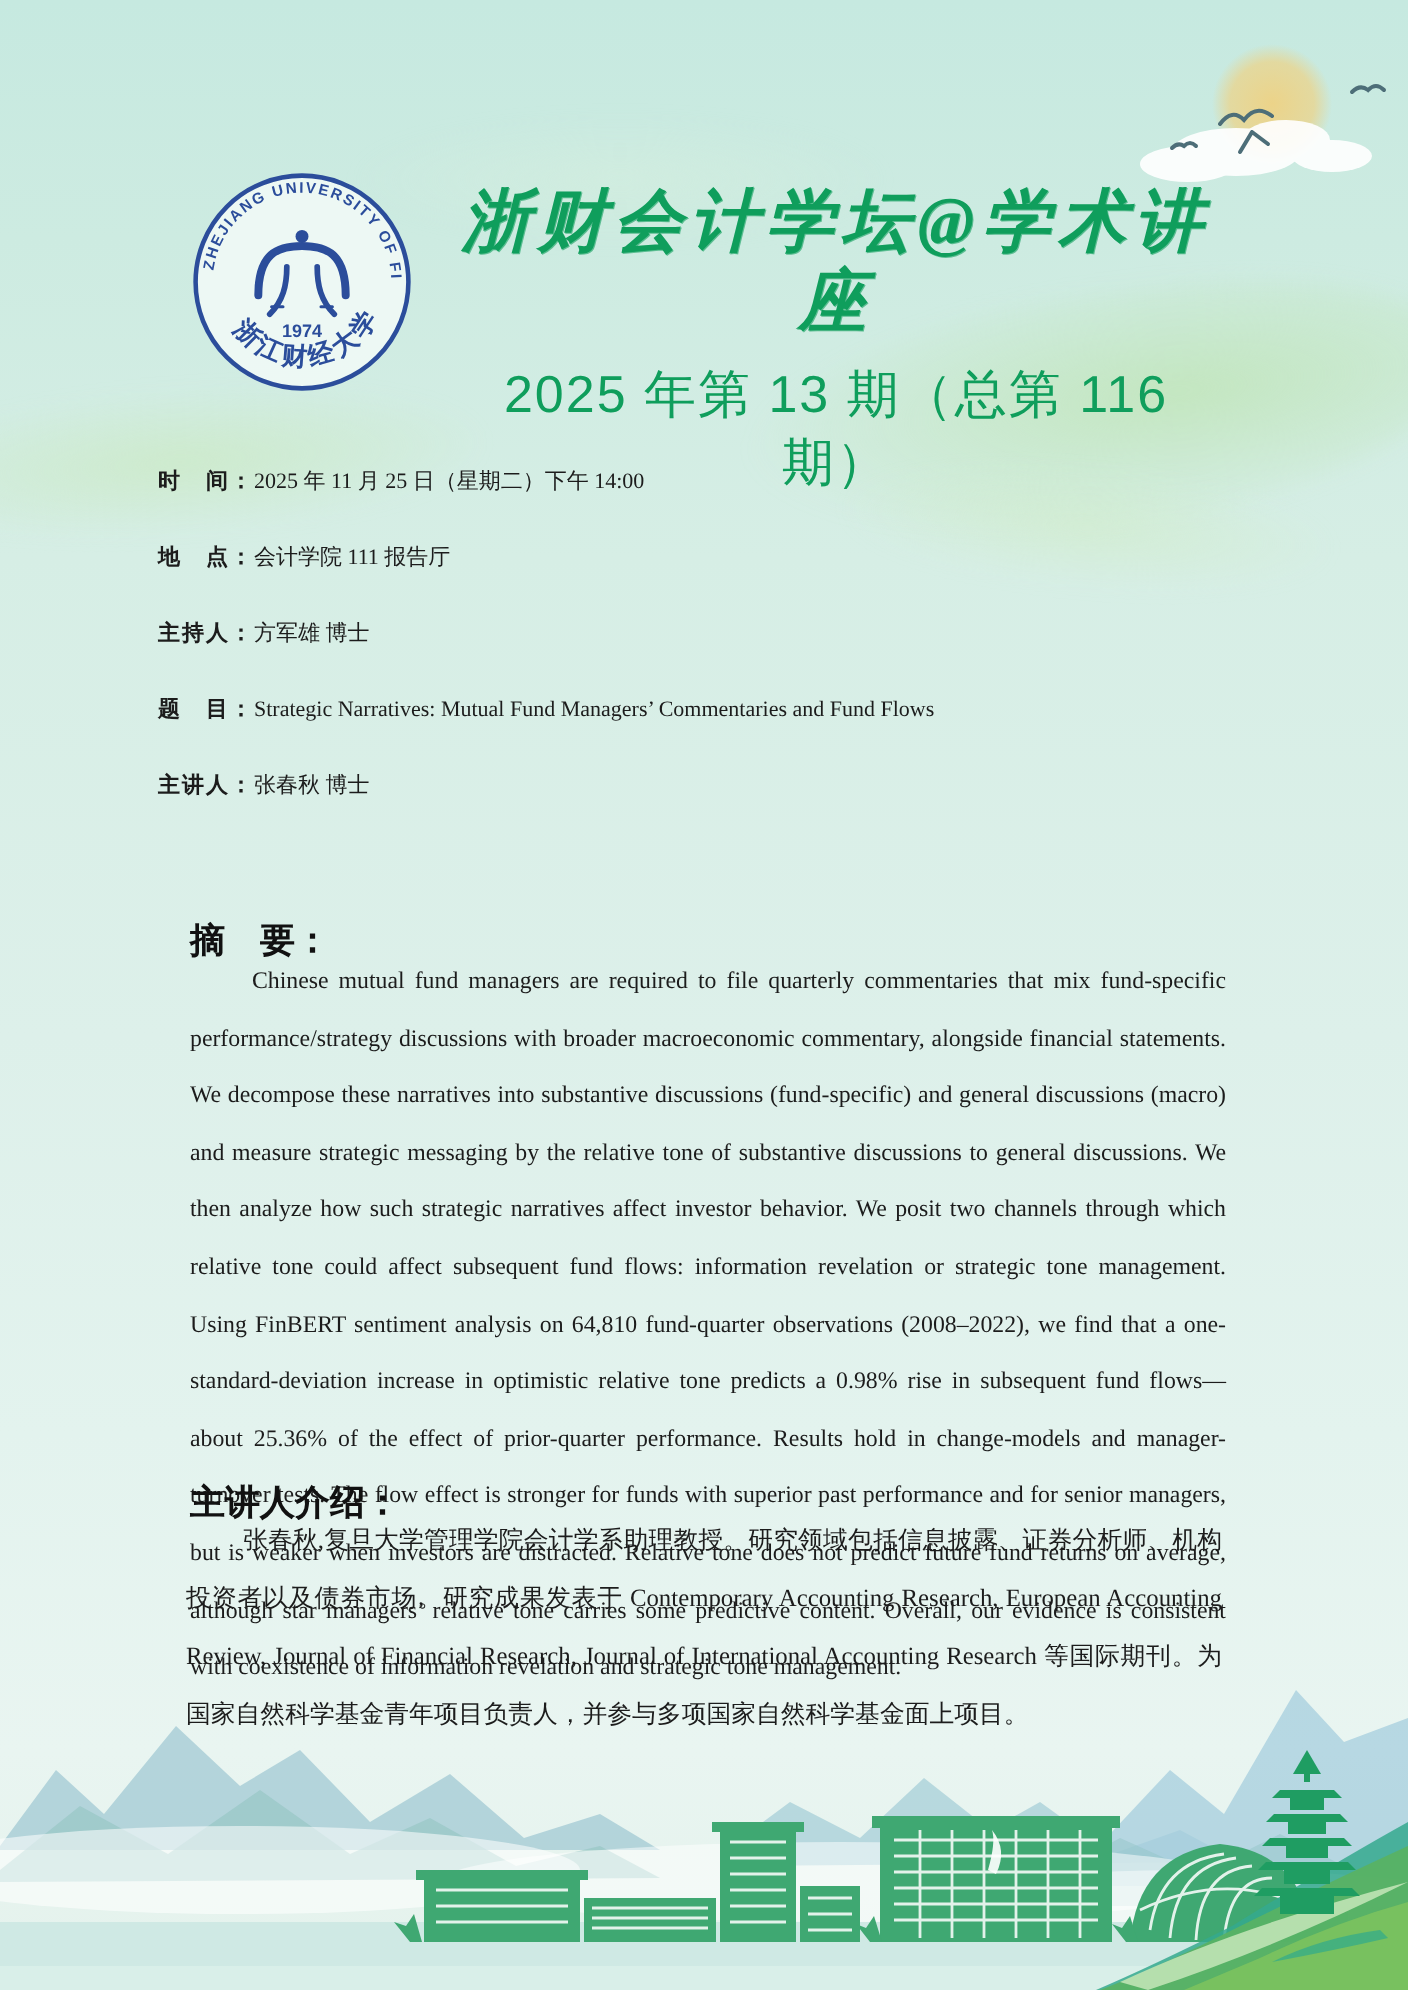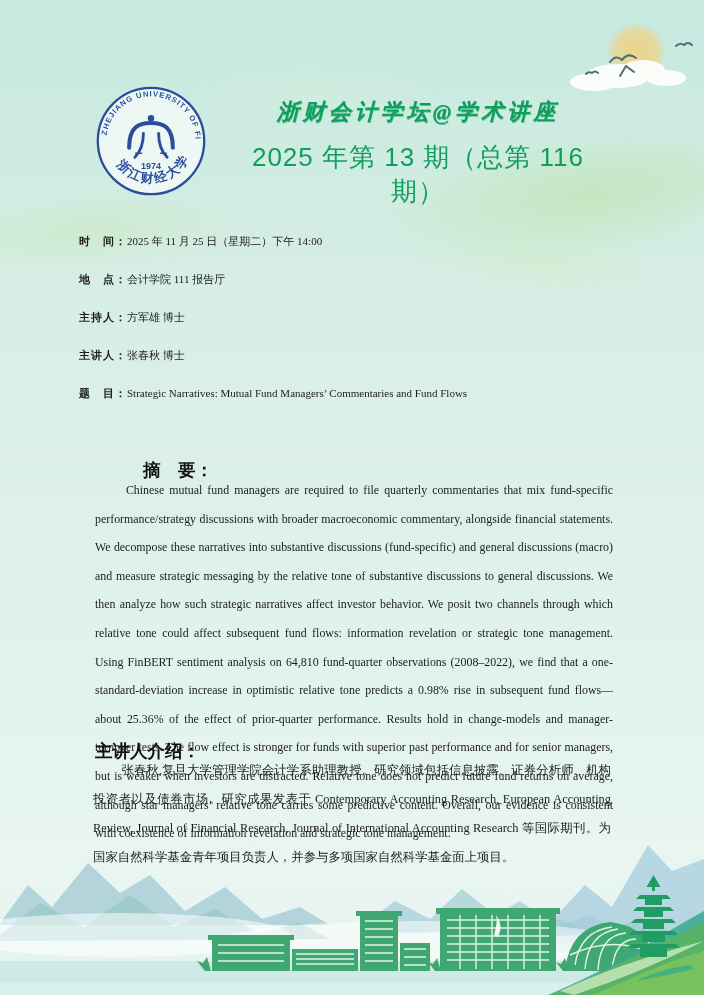--- a/index.html
+++ b/index.html
@@ -18,33 +18,33 @@
        background:radial-gradient(ellipse at 50% 50%,rgba(208,236,196,.5),rgba(208,236,196,0) 75%);transform:rotate(5deg);}
   .sw4{top:60px;left:180px;width:260px;height:60px;border-radius:50%;
        background:radial-gradient(ellipse at 50% 50%,rgba(214,239,222,.5),rgba(214,239,222,0) 75%);}
 
   .sky-deco{position:absolute;top:14px;right:6px;width:200px;height:90px;pointer-events:none;}
 
   .seal{position:absolute;top:84px;left:94px;width:114px;height:114px;}
 
   .titles{position:absolute;top:92px;left:222px;width:392px;text-align:center;}
   .title1{font-family:"Liberation Serif",serif;font-style:italic;font-weight:bold;
-          font-size:22px;line-height:40px;color:#0f9e5c;letter-spacing:4px;
+          font-size:34px;line-height:40px;color:#0f9e5c;letter-spacing:4px;
           text-shadow:0.5px 0.5px 0 rgba(15,158,92,.6);}
   .title2{margin-top:8px;font-family:"Liberation Sans",sans-serif;font-weight:normal;
           font-size:26px;line-height:34px;color:#0f9e5c;letter-spacing:1px;}
 
   .details{position:absolute;top:222px;left:79px;width:520px;font-size:11px;line-height:38px;}
   .details p{margin:0;text-align:justify;}
   .dlabel{font-family:"Liberation Sans",sans-serif;font-weight:bold;letter-spacing:1px;}
   .dvalue{font-family:"Liberation Serif",serif;}
 
   .sec-heading{position:absolute;left:95px;font-family:"Liberation Sans",sans-serif;
                font-weight:bold;font-size:17.5px;color:#111;}
-  .abstract-heading{top:458px;margin-left:48px;}
+  .abstract-heading{top:458px;}
   .abstract-body{position:absolute;top:476px;left:95px;width:518px;
                  font-size:11.9px;line-height:28.6px;text-align:justify;text-indent:2.6em;}
   .intro-heading{top:727px;margin-top:12px;}
   .intro-body{position:absolute;top:756px;left:93px;width:518px;
               font-size:12.4px;line-height:29px;text-align:justify;text-indent:2.3em;}
 
   .landscape{position:absolute;left:0;bottom:0;width:704px;height:172px;pointer-events:none;}
 </style>
 </head>
 <body>
@@ -104,22 +104,22 @@
 
   <div class="titles">
     <div class="title1">浙财会计学坛@学术讲座</div>
     <div class="title2">2025 年第 13 期（总第 116 期）</div>
   </div>
 
   <div class="details">
     <p><span class="dlabel">时　间：</span><span class="dvalue">2025 年 11 月 25 日（星期二）下午  14:00</span></p>
     <p><span class="dlabel">地　点：</span><span class="dvalue">会计学院 111 报告厅</span></p>
     <p><span class="dlabel">主持人：</span><span class="dvalue">方军雄  博士</span></p>
+    <p><span class="dlabel">题　目：</span><span class="dvalue">Strategic Narratives: Mutual Fund Managers’ Commentaries and Fund Flows</span></p>
     <p><span class="dlabel">主讲人：</span><span class="dvalue">张春秋  博士</span></p>
-    <p><span class="dlabel">题　目：</span><span class="dvalue">Strategic Narratives: Mutual Fund Managers’ Commentaries and Fund Flows</span></p>
   </div>
 
   <div class="sec-heading abstract-heading">摘　要：</div>
   <div class="abstract-body">Chinese mutual fund managers are required to file quarterly commentaries that mix fund-specific performance/strategy discussions with broader macroeconomic commentary, alongside financial statements. We decompose these narratives into substantive discussions (fund-specific) and general discussions (macro) and measure strategic messaging by the relative tone of substantive discussions to general discussions. We then analyze how such strategic narratives affect investor behavior. We posit two channels through which relative tone could affect subsequent fund flows: information revelation or strategic tone management. Using FinBERT sentiment analysis on 64,810 fund-quarter observations (2008–2022), we find that a one-standard-deviation increase in optimistic relative tone predicts a 0.98% rise in subsequent fund flows—about 25.36% of the effect of prior-quarter performance. Results hold in change-models and manager-turnover tests. The flow effect is stronger for funds with superior past performance and for senior managers, but is weaker when investors are distracted. Relative tone does not predict future fund returns on average, although star managers’ relative tone carries some predictive content. Overall, our evidence is consistent with coexistence of information revelation and strategic tone management.</div>
 
   <div class="sec-heading intro-heading">主讲人介绍：</div>
   <div class="intro-body">张春秋,复旦大学管理学院会计学系助理教授。研究领域包括信息披露、证券分析师、机构投资者以及债券市场。研究成果发表于 Contemporary Accounting Research, European Accounting Review, Journal of Financial Research, Journal of International Accounting Research 等国际期刊。为国家自然科学基金青年项目负责人，并参与多项国家自然科学基金面上项目。</div>
 
   <svg class="landscape" viewBox="0 0 704 172">
 

